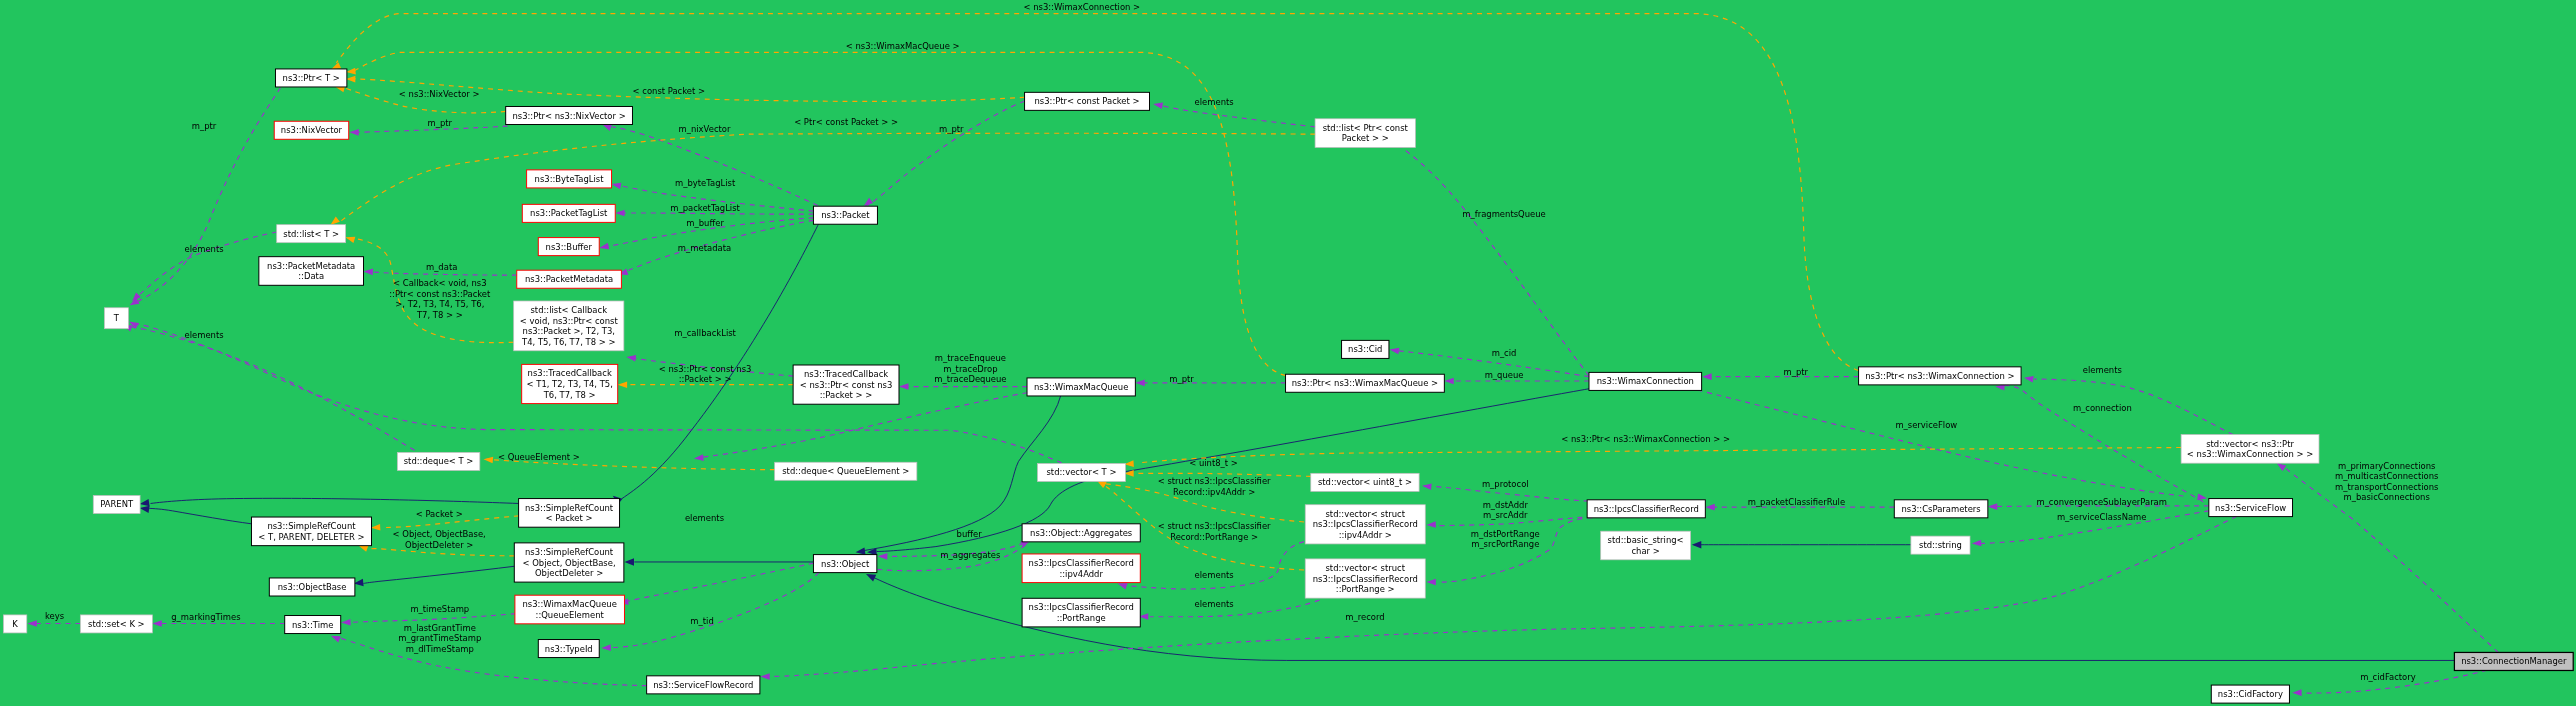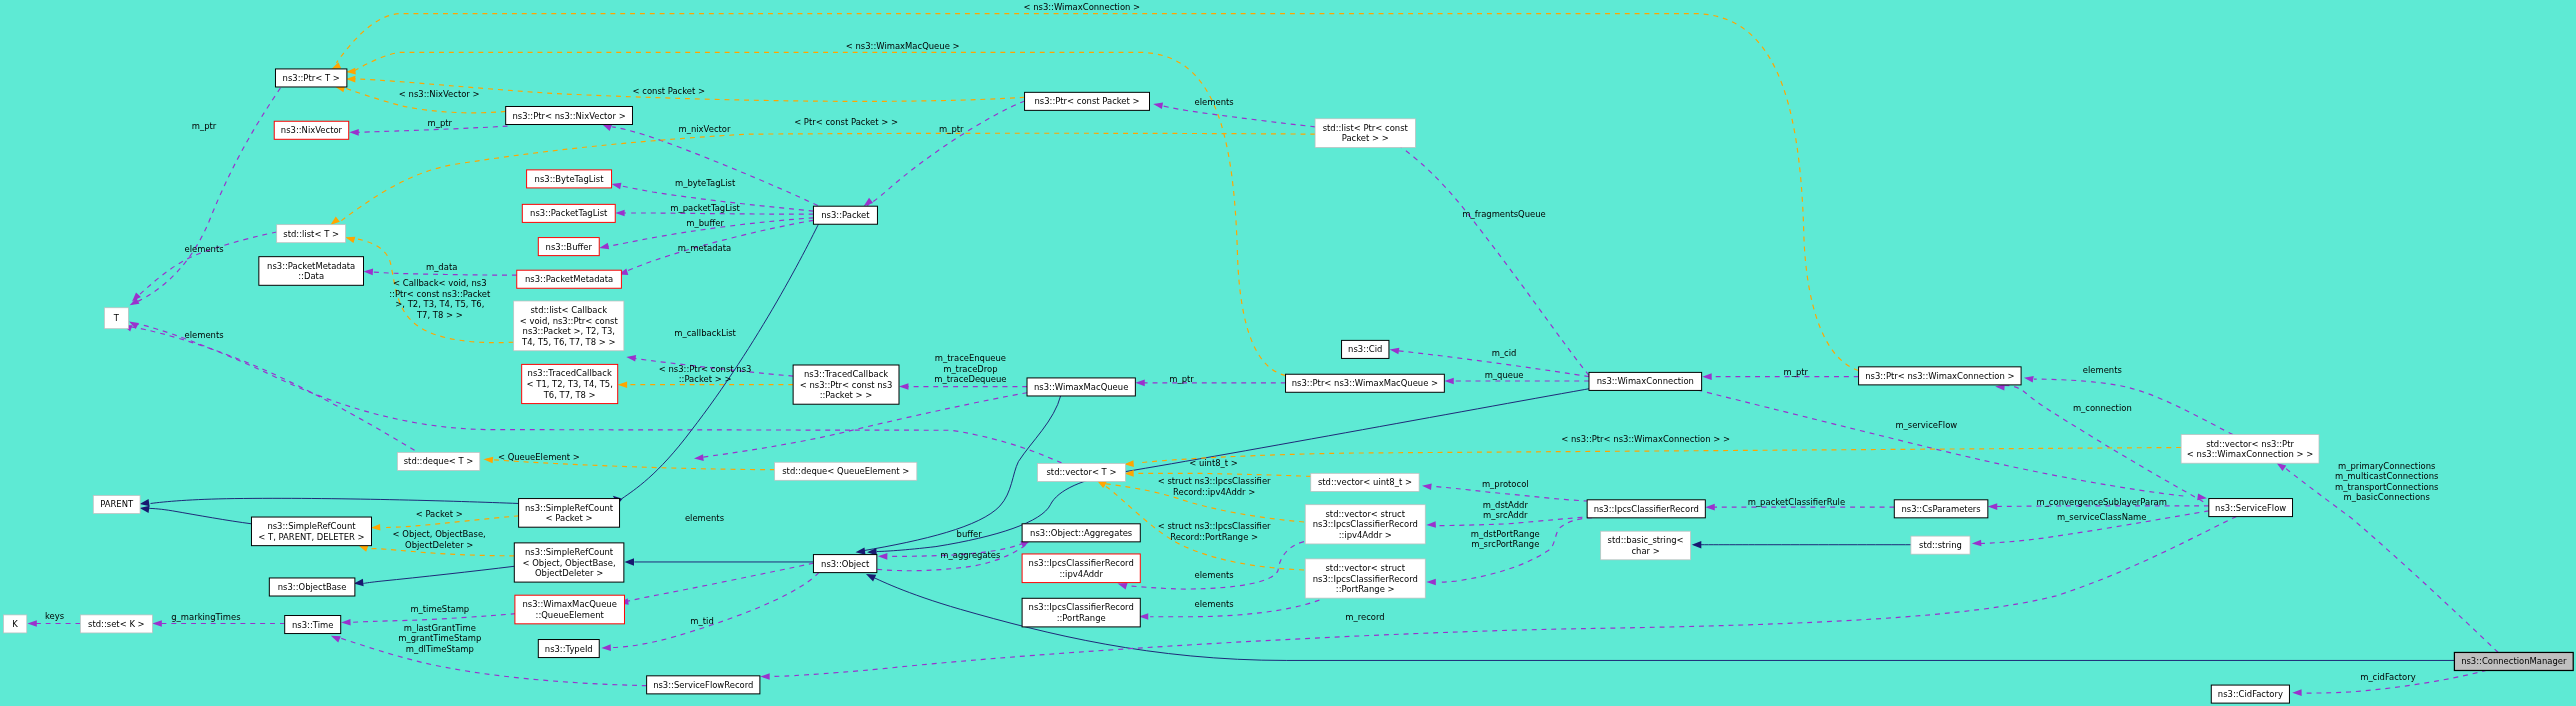--- a/index.html
+++ b/index.html
@@ -1,16 +1,16 @@
 <!DOCTYPE html>
 <html style="font-size:9.9px"><head>
 <meta charset="utf-8">
 <style>
   html,body{margin:0;padding:0;background:#fff;}
-  #diagram{position:relative;width:2576px;height:706px;background:#5eead4;overflow:hidden;}
+  #diagram{position:relative;width:2576px;height:706px;background:#22c55e;overflow:hidden;}
   svg{display:block;}
   .nlabel{font-family:"DejaVu Sans",sans-serif;font-size:13.7px;fill:#000;}
   .elabel{font-family:"DejaVu Sans",sans-serif;font-size:13.7px;fill:#000;}
   .nb-black{fill:#ffffff;stroke:#000000;stroke-width:1.6;}
   .nb-red{fill:#ffffff;stroke:#ff0000;stroke-width:1.6;}
   .nb-gray{fill:#ffffff;stroke:#bfbfbf;stroke-width:1.2;}
   .nb-current{fill:#bfbfbf;stroke:#000000;stroke-width:2;}
   .e-usage{fill:none;stroke:#9a32cd;stroke-width:1.9;stroke-dasharray:8,8;}
   .e-template{fill:none;stroke:#ffa500;stroke-width:1.9;stroke-dasharray:8,8;}
   .e-inherit{fill:none;stroke:#191970;stroke-width:1.5;}

